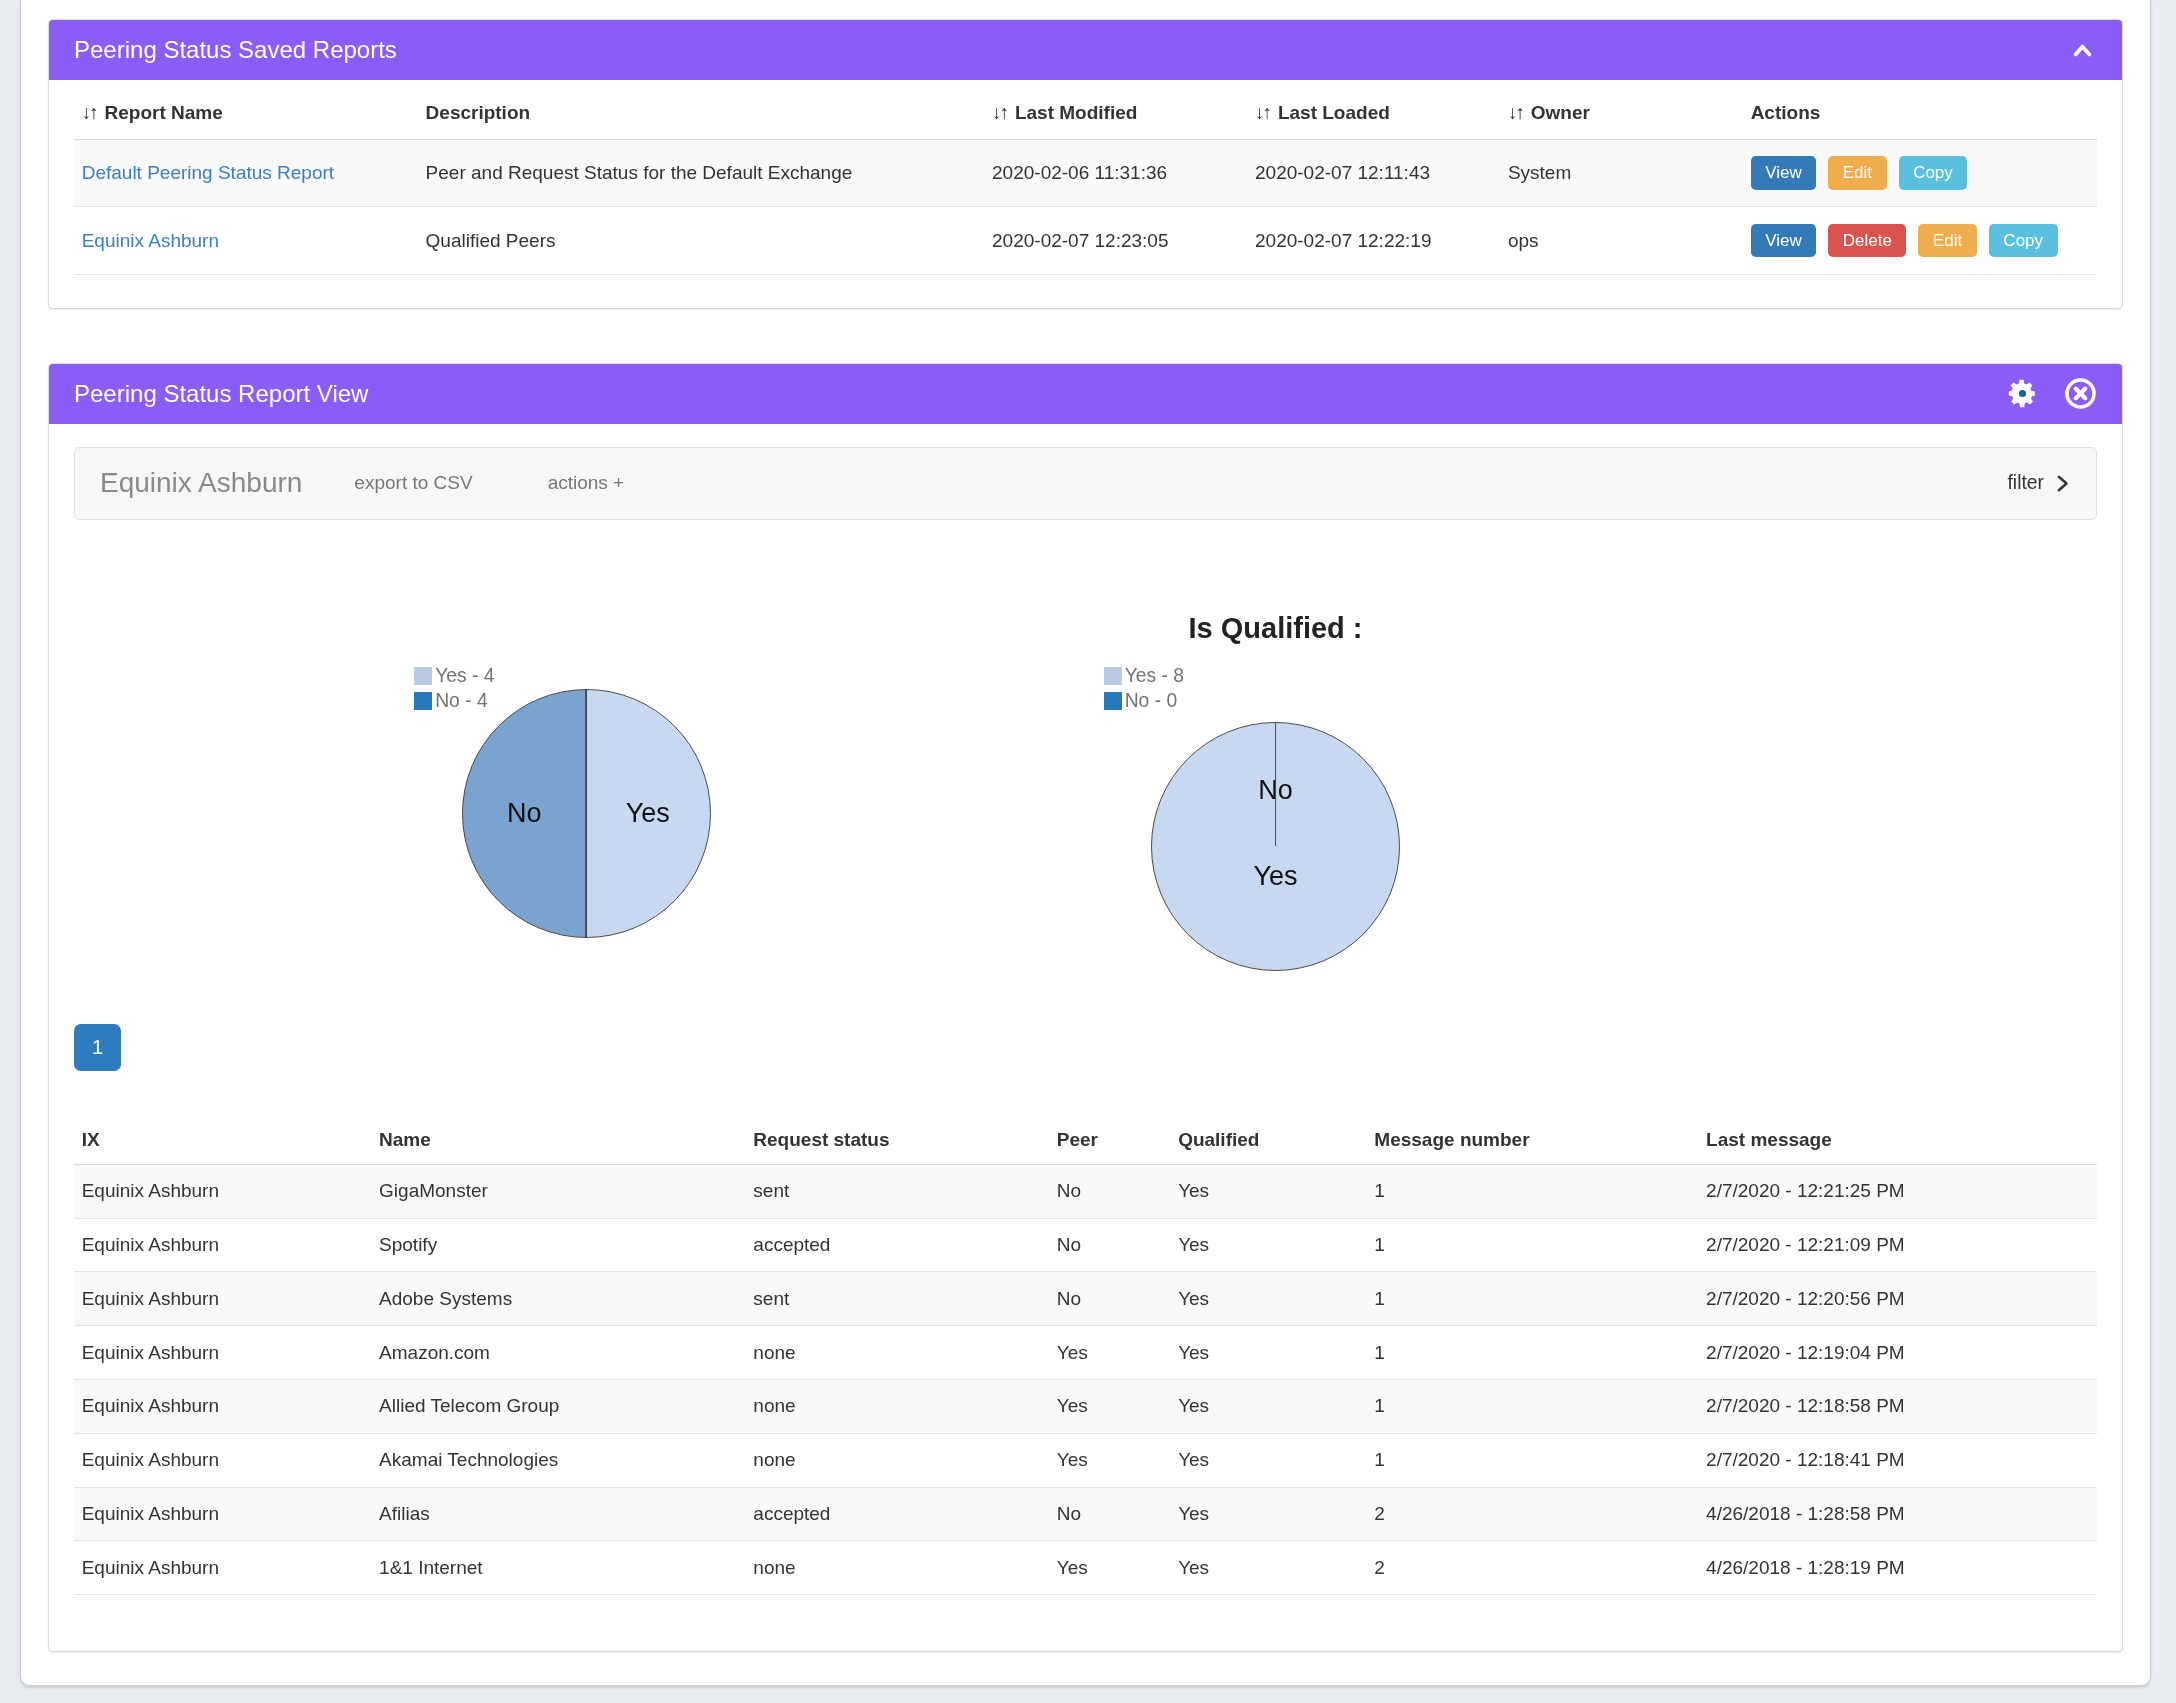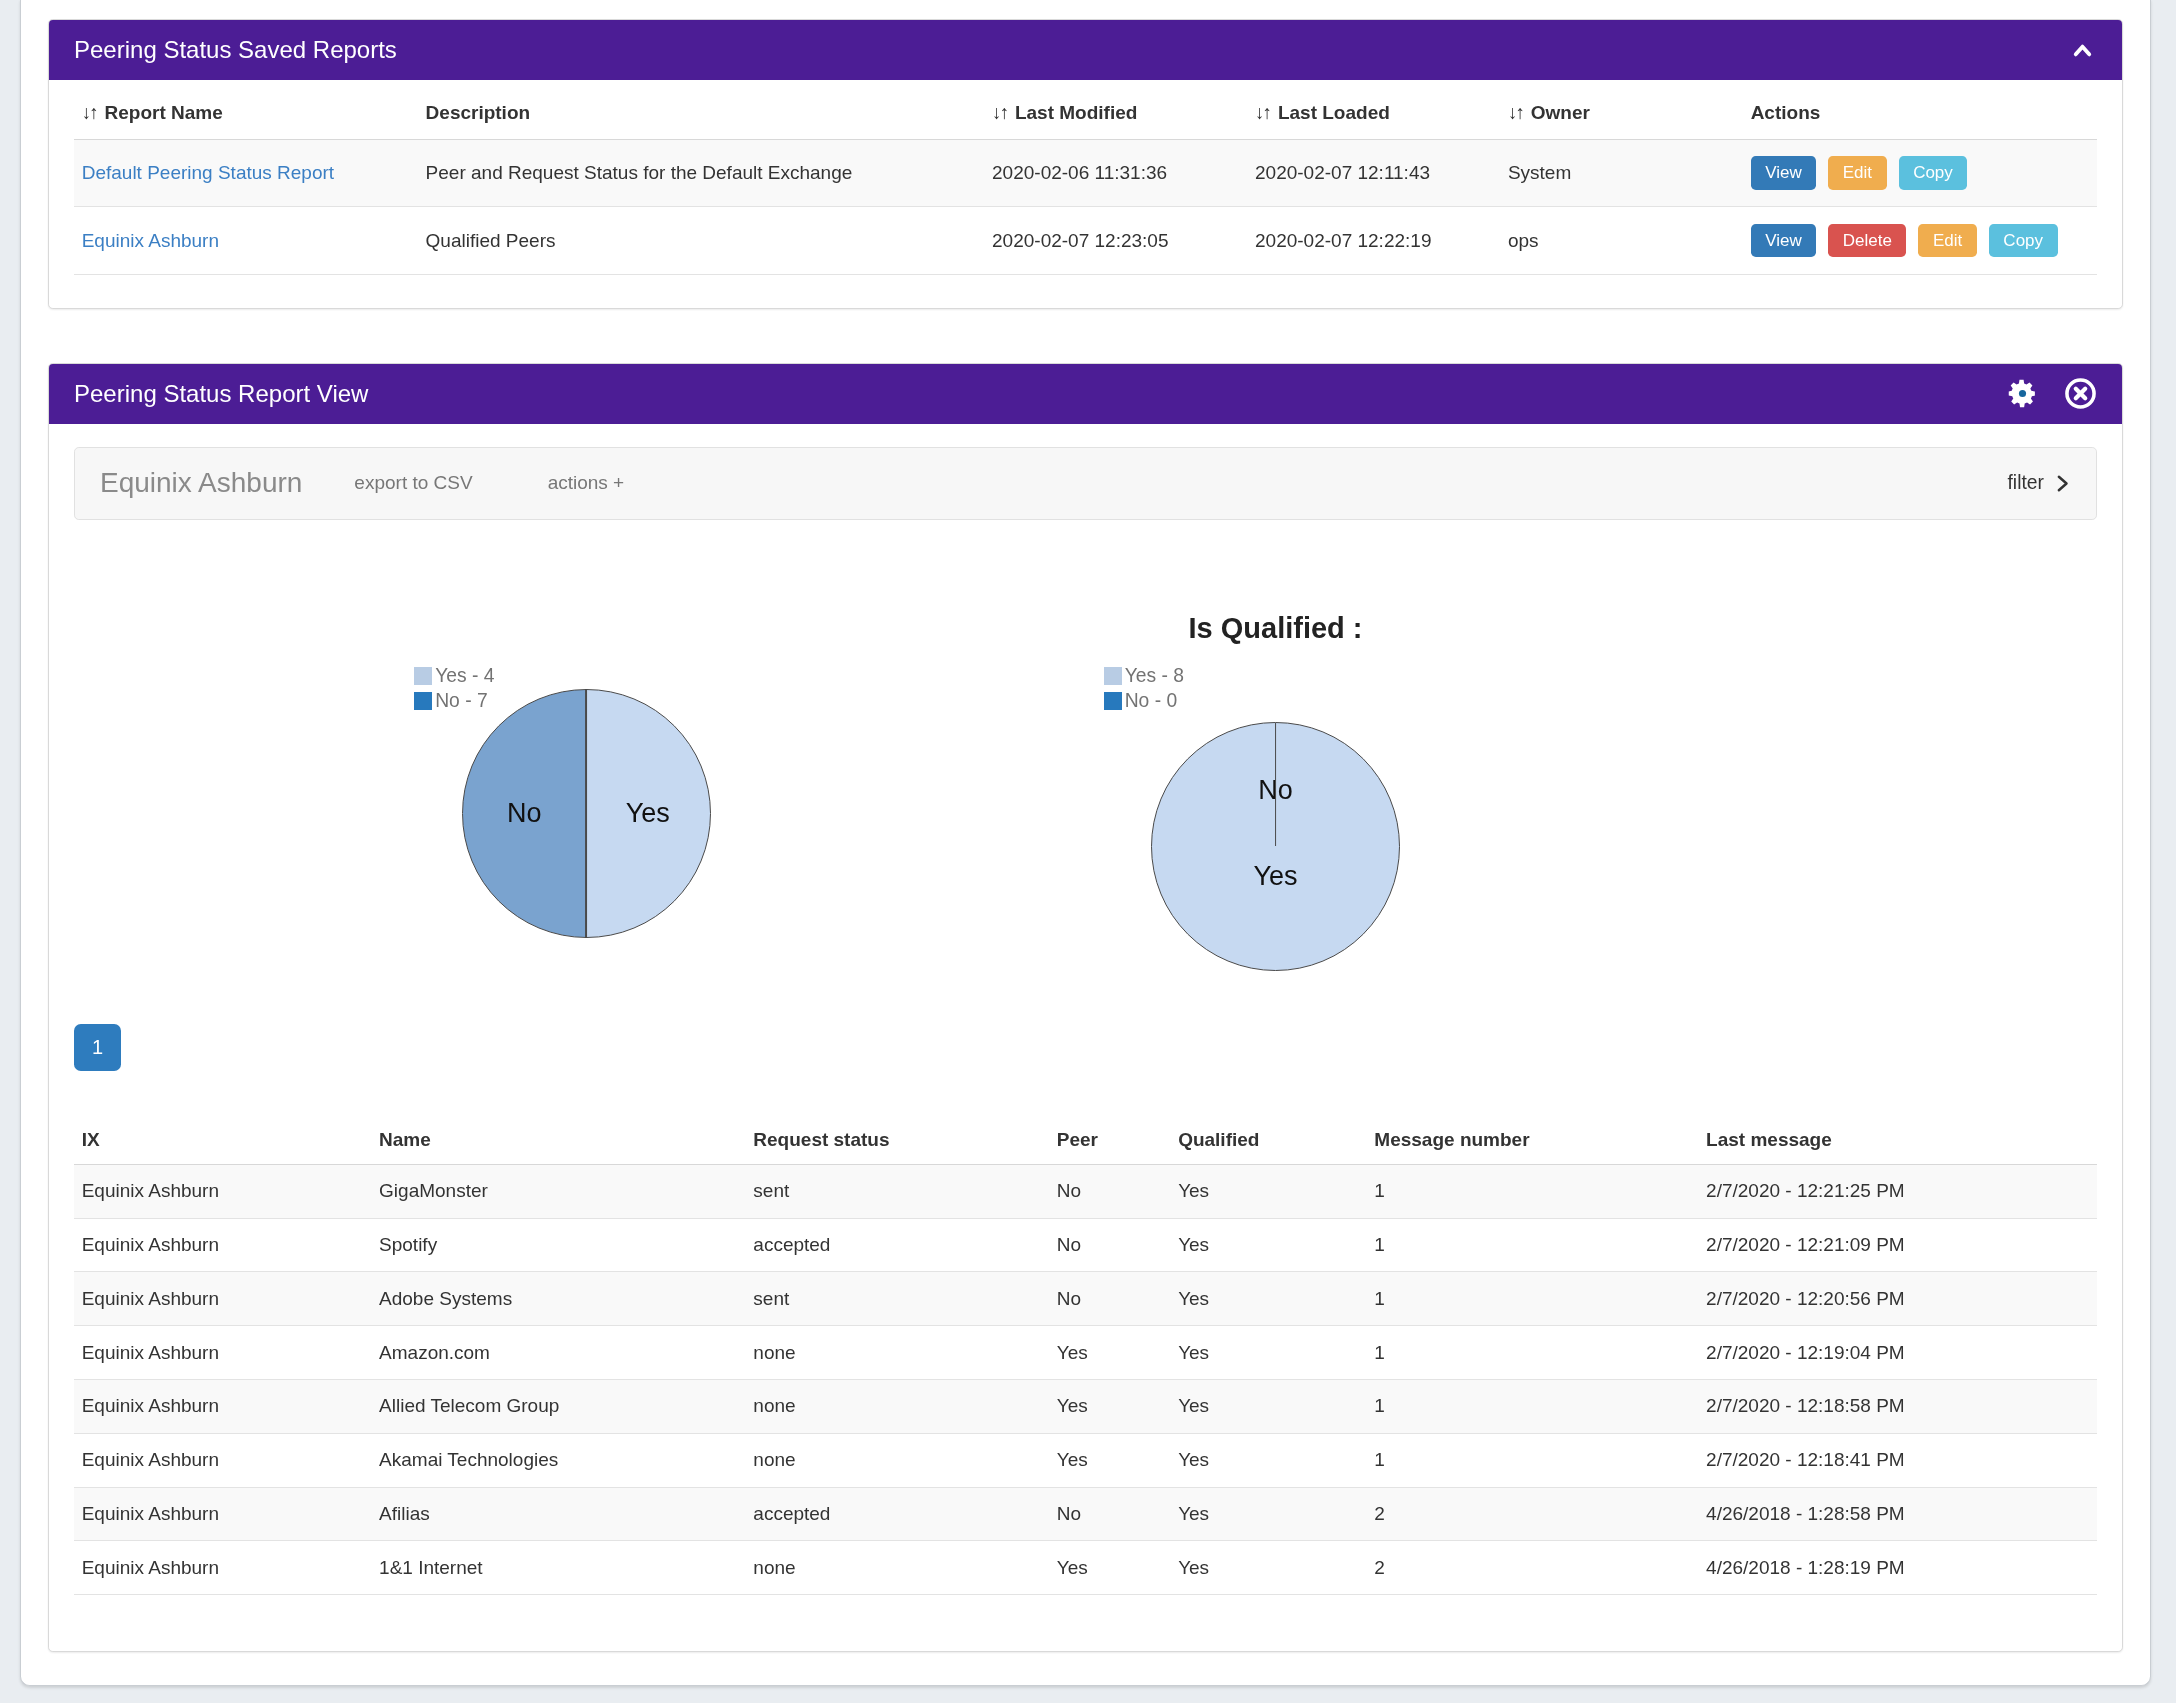--- a/index.html
+++ b/index.html
@@ -20,21 +20,21 @@
   }
   .panel {
     margin:0 27px;
     border:1px solid #d9d9d9; border-radius:4.8px;
     box-shadow:0 1px 1.9px rgba(0,0,0,.08);
     background:#fff; overflow:hidden;
   }
   .panel-saved { margin-top:19.3px; }
   .panel-view  { margin-top:54px; }
   .panel-heading {
-    background:#4c1d95; color:#fff;
+    background:#8b5cf6; color:#fff;
     height:60px; display:flex; align-items:center;
     padding:0 25px; font-size:24px; font-weight:500;
   }
   .heading-icons { margin-left:auto; display:flex; align-items:center; gap:25px; }
   .icon-btn { display:inline-flex; align-items:center; justify-content:center; cursor:pointer; }
   .panel-body { padding:7.7px 25px 33px; }
   .panel-body-view { padding:23px 25px 56px; }
 
   table { width:100%; border-collapse:collapse; font-size:19px; color:#333; }
   th { text-align:left; font-weight:700; padding:14.5px 7.7px; border-bottom:1.9px solid #d8d8d8; white-space:nowrap; font-size:19px; }
@@ -193,21 +193,21 @@
       <div class="charts-row">
 
         <div class="chart-block">
           <div class="legend">
             <div class="legend-item">
                 <span class="swatch swatch-light"></span>
                 <span>Yes - 4</span>
               </div>
             <div class="legend-item">
                 <span class="swatch swatch-dark"></span>
-                <span>No - 7</span>
+                <span>No - 4</span>
               </div>
           </div>
           <div class="pie pie-peer">
             <span class="slice-label lbl-half-left">No</span>
             <span class="slice-label lbl-half-right">Yes</span>
           </div>
         </div>
 
         <div class="chart-block">
           <div class="chart-title">Is Qualified :</div>

